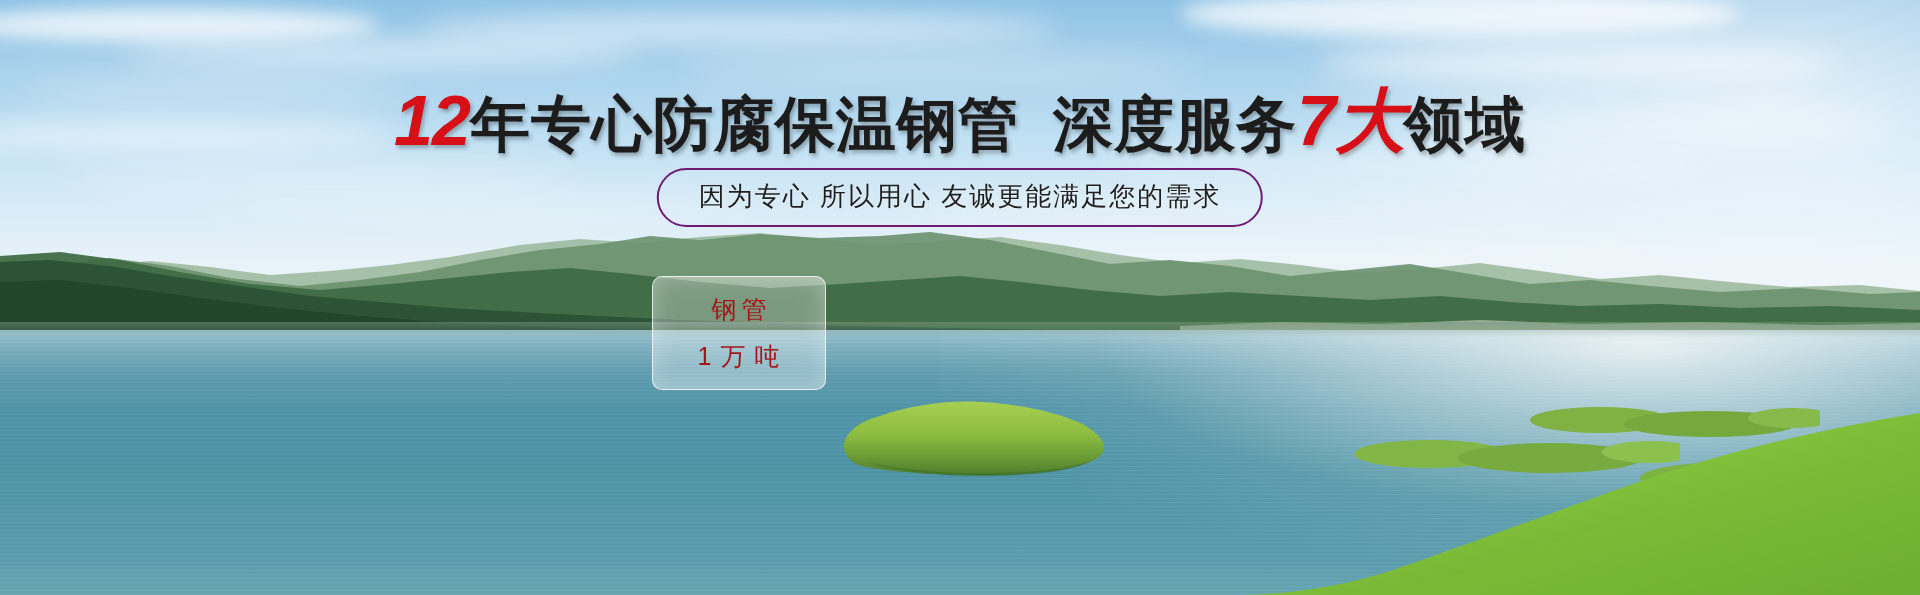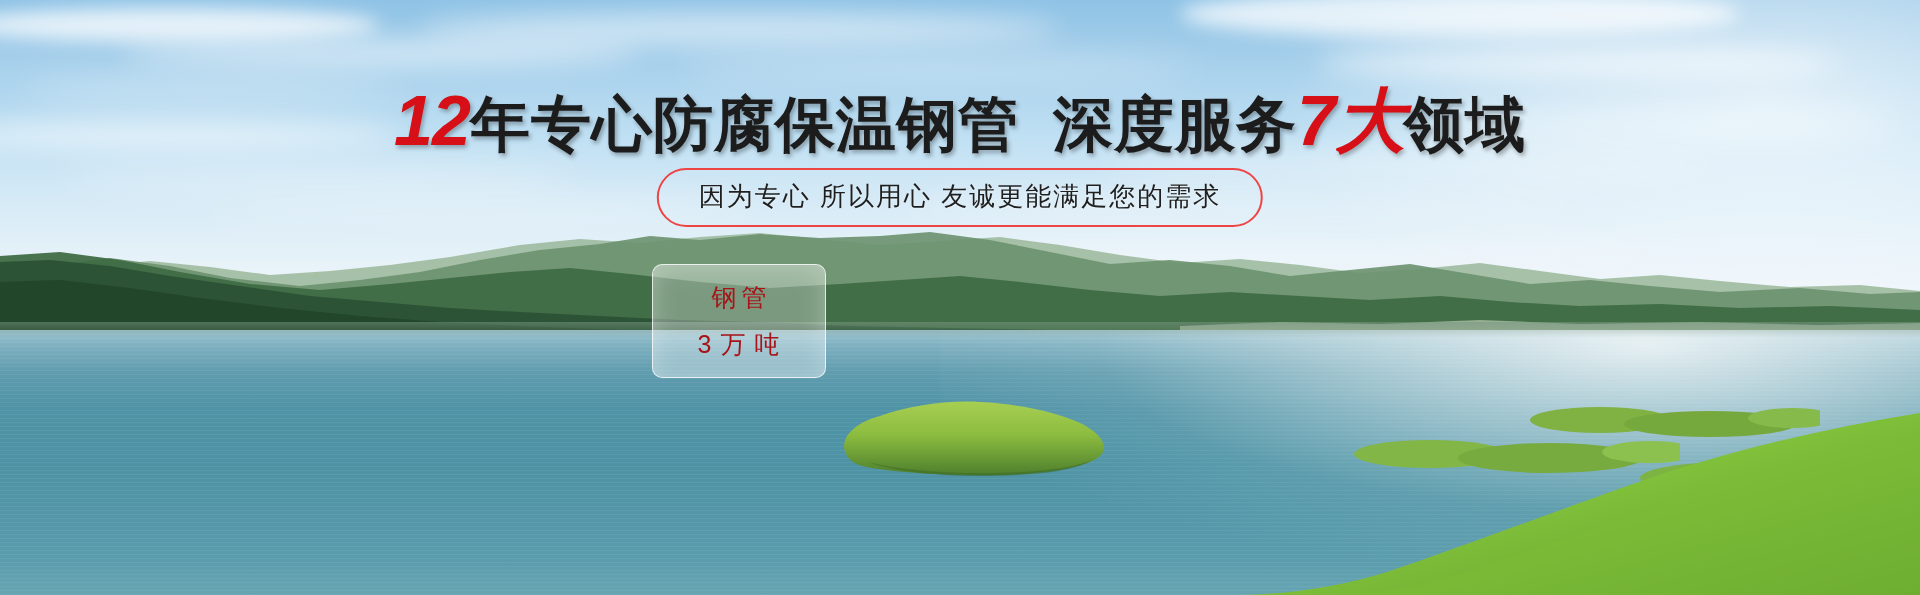--- a/index.html
+++ b/index.html
@@ -164,35 +164,35 @@
     width: 34px;
   }
 
   
   .pill {
     position: absolute;
     left: 50%;
     transform: translateX(-50%);
     top: 168px;
     padding: 9px 40px 11px 40px;
-    border: 2px solid #ef4444;
+    border: 2px solid #701a75;
     border-radius: 30px;
     font-size: 26px;
     color: #1f1f1f;
     letter-spacing: 2px;
     white-space: nowrap;
     background: transparent;
     text-shadow: 0 1px 2px rgba(255,255,255,0.45);
   }
 
   
   .cards {
     position: absolute;
     left: 652px;
-    top: 264px;
+    top: 276px;
     display: flex;
     gap: 8px;
   }
   .card {
     width: 172px;
     height: 112px;
     border-radius: 10px;
     border: 1px solid rgba(255,255,255,0.78);
     background: rgba(255,255,255,0.30);
     box-shadow: inset 0 0 26px rgba(255,255,255,0.30);
@@ -355,21 +355,21 @@
     <span class="num">12</span><span>年专心防腐保温钢管</span><span class="gap"></span><span>深度服务</span><span class="num">7</span><span class="num">大</span><span>领域</span>
   </div>
 
   <div class="pill">因为专心 所以用心 友诚更能满足您的需求</div>
 
   <div class="cards">
 
     <div class="card">
       <div class="card-title">钢管</div>
       <div class="card-value">
-        <span>3 万 吨</span>
+        <span>1 万 吨</span>
       </div>
     </div>
 
 
 
   </div>
 
 </div>
 
 </body></html>

